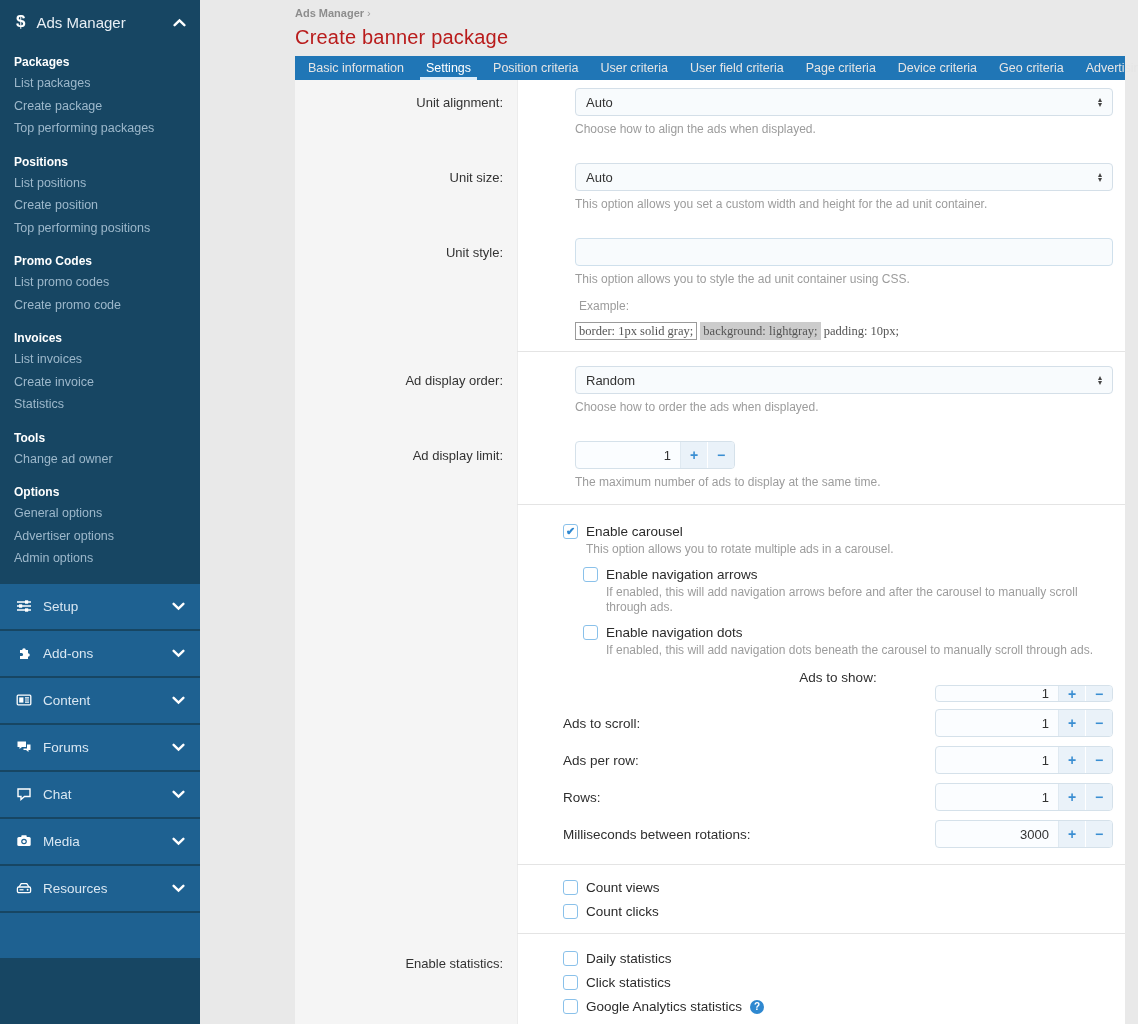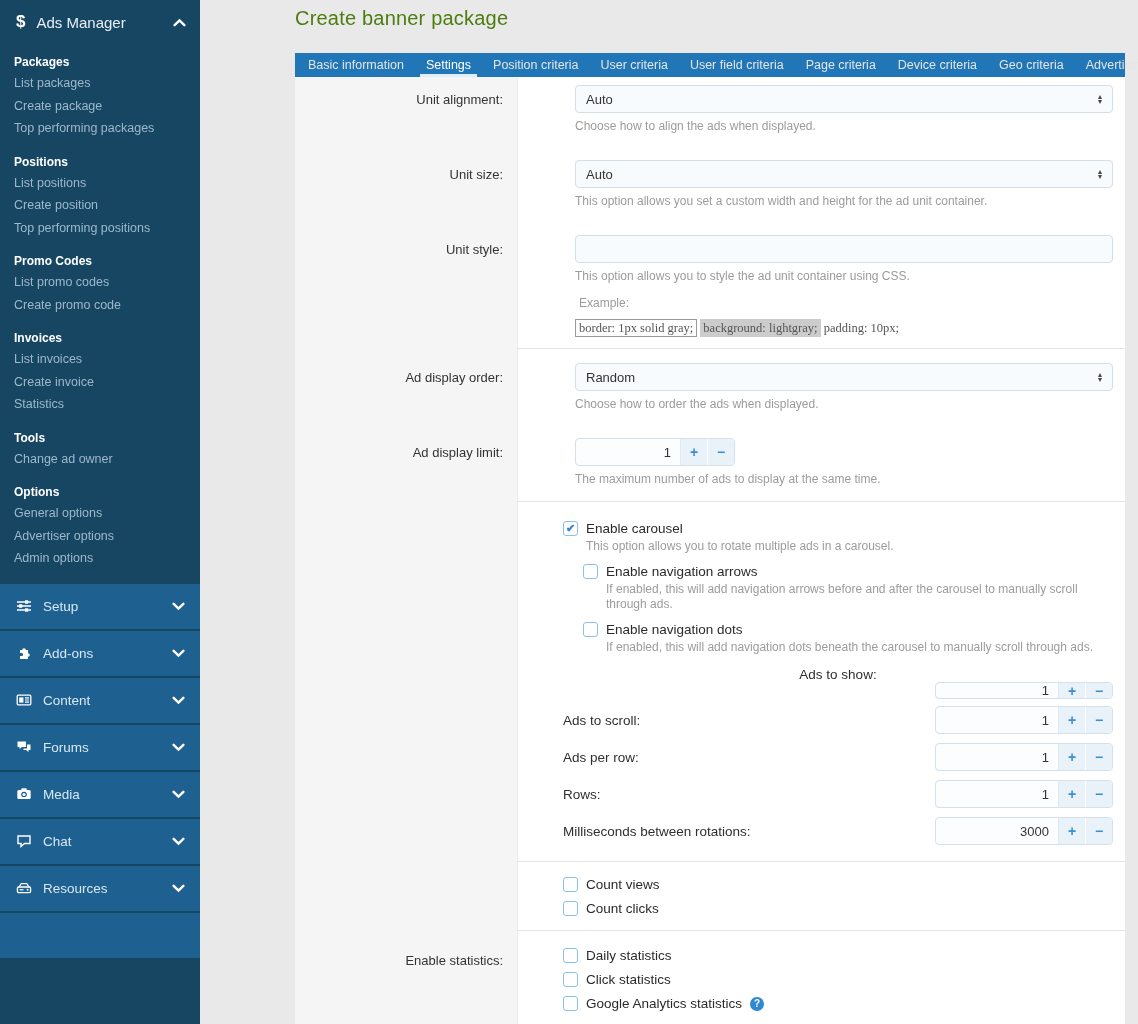--- a/index.html
+++ b/index.html
@@ -28,21 +28,21 @@
   }
   .sb-module-label { color:#d9e7f2; font-size:13.5px; }
   .sb-module .sb-chevron { margin-left:auto; }
   .micon { width:17px; height:17px; display:flex; align-items:center; justify-content:center; }
 
   
   .main { flex:1; padding:7px 13px 0 95px; }
   .breadcrumb { font-size:11px; font-weight:bold; color:#8d8d8d; margin-bottom:7px; }
   .breadcrumb a { color:#8d8d8d; text-decoration:none; cursor:pointer; }
   .bc-sep { font-weight:normal; margin-left:3px; color:#9a9a9a; }
-  .page-title { font-size:20px; color:#4d7c0f; margin:0 0 23px 0; font-weight:normal; letter-spacing:.2px; }
+  .page-title { font-size:20px; color:#b91c1c; margin:0 0 7px 0; font-weight:normal; letter-spacing:.2px; }
 
   .tabs { display:flex; background:#2076b6; height:24px; padding:0 2px; }
   .tab { display:flex; align-items:center; padding:0 11px; color:#e5e5e5; font-size:12.5px; position:relative; cursor:pointer; white-space:nowrap; }
   .tab.active { color:#ffffff; }
   .tab.active::after { content:""; position:absolute; left:5px; right:5px; bottom:0; height:3px; background:#ddedf9; }
 
   .panel { width:830px; }
   .form {
     min-height:889px;
     background:linear-gradient(to right, #f5f5f5 222px, #ececec 222px, #ececec 223px, #ffffff 223px);
@@ -205,49 +205,49 @@
         <span class="sb-module-label">Forums</span>
         <span class="sb-chevron">
           <svg width="13" height="9" viewBox="0 0 12 8">
               <path d="M1.5 1.5L6 6l4.5-4.5" stroke="#fff" stroke-width="2.2" fill="none" stroke-linecap="round"></path>
             </svg>
         </span>
       </div>
       <div class="sb-module">
         <span class="micon">
           <svg width="16" height="16" viewBox="0 0 16 16">
+              <path d="M2 3h12v7.5H8.5L5 13.5v-3H2z" fill="none" stroke="#fff" stroke-width="1.4"></path>
+            </svg>
+        </span>
+        <span class="sb-module-label">Chat</span>
+        <span class="sb-chevron">
+          <svg width="13" height="9" viewBox="0 0 12 8">
+              <path d="M1.5 1.5L6 6l4.5-4.5" stroke="#fff" stroke-width="2.2" fill="none" stroke-linecap="round"></path>
+            </svg>
+        </span>
+      </div>
+      <div class="sb-module">
+        <span class="micon">
+          <svg width="16" height="16" viewBox="0 0 16 16">
               <rect x="1.3" y="4" width="13.4" height="9" rx="1.5" fill="#fff"></rect>
               <rect x="5.3" y="2.3" width="5.4" height="2.4" rx="0.8" fill="#fff"></rect>
               <circle cx="8" cy="8.5" r="2.8" fill="#1e6191"></circle>
               <circle cx="8" cy="8.5" r="1.6" fill="#fff"></circle>
             </svg>
         </span>
         <span class="sb-module-label">Media</span>
         <span class="sb-chevron">
           <svg width="13" height="9" viewBox="0 0 12 8">
               <path d="M1.5 1.5L6 6l4.5-4.5" stroke="#fff" stroke-width="2.2" fill="none" stroke-linecap="round"></path>
             </svg>
         </span>
       </div>
       <div class="sb-module">
         <span class="micon">
           <svg width="16" height="16" viewBox="0 0 16 16">
-              <path d="M2 3h12v7.5H8.5L5 13.5v-3H2z" fill="none" stroke="#fff" stroke-width="1.4"></path>
-            </svg>
-        </span>
-        <span class="sb-module-label">Chat</span>
-        <span class="sb-chevron">
-          <svg width="13" height="9" viewBox="0 0 12 8">
-              <path d="M1.5 1.5L6 6l4.5-4.5" stroke="#fff" stroke-width="2.2" fill="none" stroke-linecap="round"></path>
-            </svg>
-        </span>
-      </div>
-      <div class="sb-module">
-        <span class="micon">
-          <svg width="16" height="16" viewBox="0 0 16 16">
               <rect x="1.4" y="7" width="13.2" height="5.6" rx="1.4" fill="none" stroke="#fff" stroke-width="1.3"></rect>
               <path d="M3 7l2.2-3.4h5.6L13 7" fill="none" stroke="#fff" stroke-width="1.3"></path>
               <circle cx="11.6" cy="9.8" r="0.95" fill="#fff"></circle>
               <path d="M3.5 9.8h4" stroke="#fff" stroke-width="1.2"></path>
             </svg>
         </span>
         <span class="sb-module-label">Resources</span>
         <span class="sb-chevron">
           <svg width="13" height="9" viewBox="0 0 12 8">
               <path d="M1.5 1.5L6 6l4.5-4.5" stroke="#fff" stroke-width="2.2" fill="none" stroke-linecap="round"></path>
@@ -257,20 +257,23 @@
       <div class="sb-module">
         
         
         
       </div>
 
     </div>
   </div>
 
   <div class="main">
+    <div class="breadcrumb">
+      <a>Ads Manager</a><span class="bc-sep">›</span>
+    </div>
     <h1 class="page-title">Create banner package</h1>
 
     <div class="panel">
       <div class="tabs">
         <span class="tab">Basic information</span>
         <span class="tab active">Settings</span>
         <span class="tab">Position criteria</span>
         <span class="tab">User criteria</span>
         <span class="tab">User field criteria</span>
         <span class="tab">Page criteria</span>

